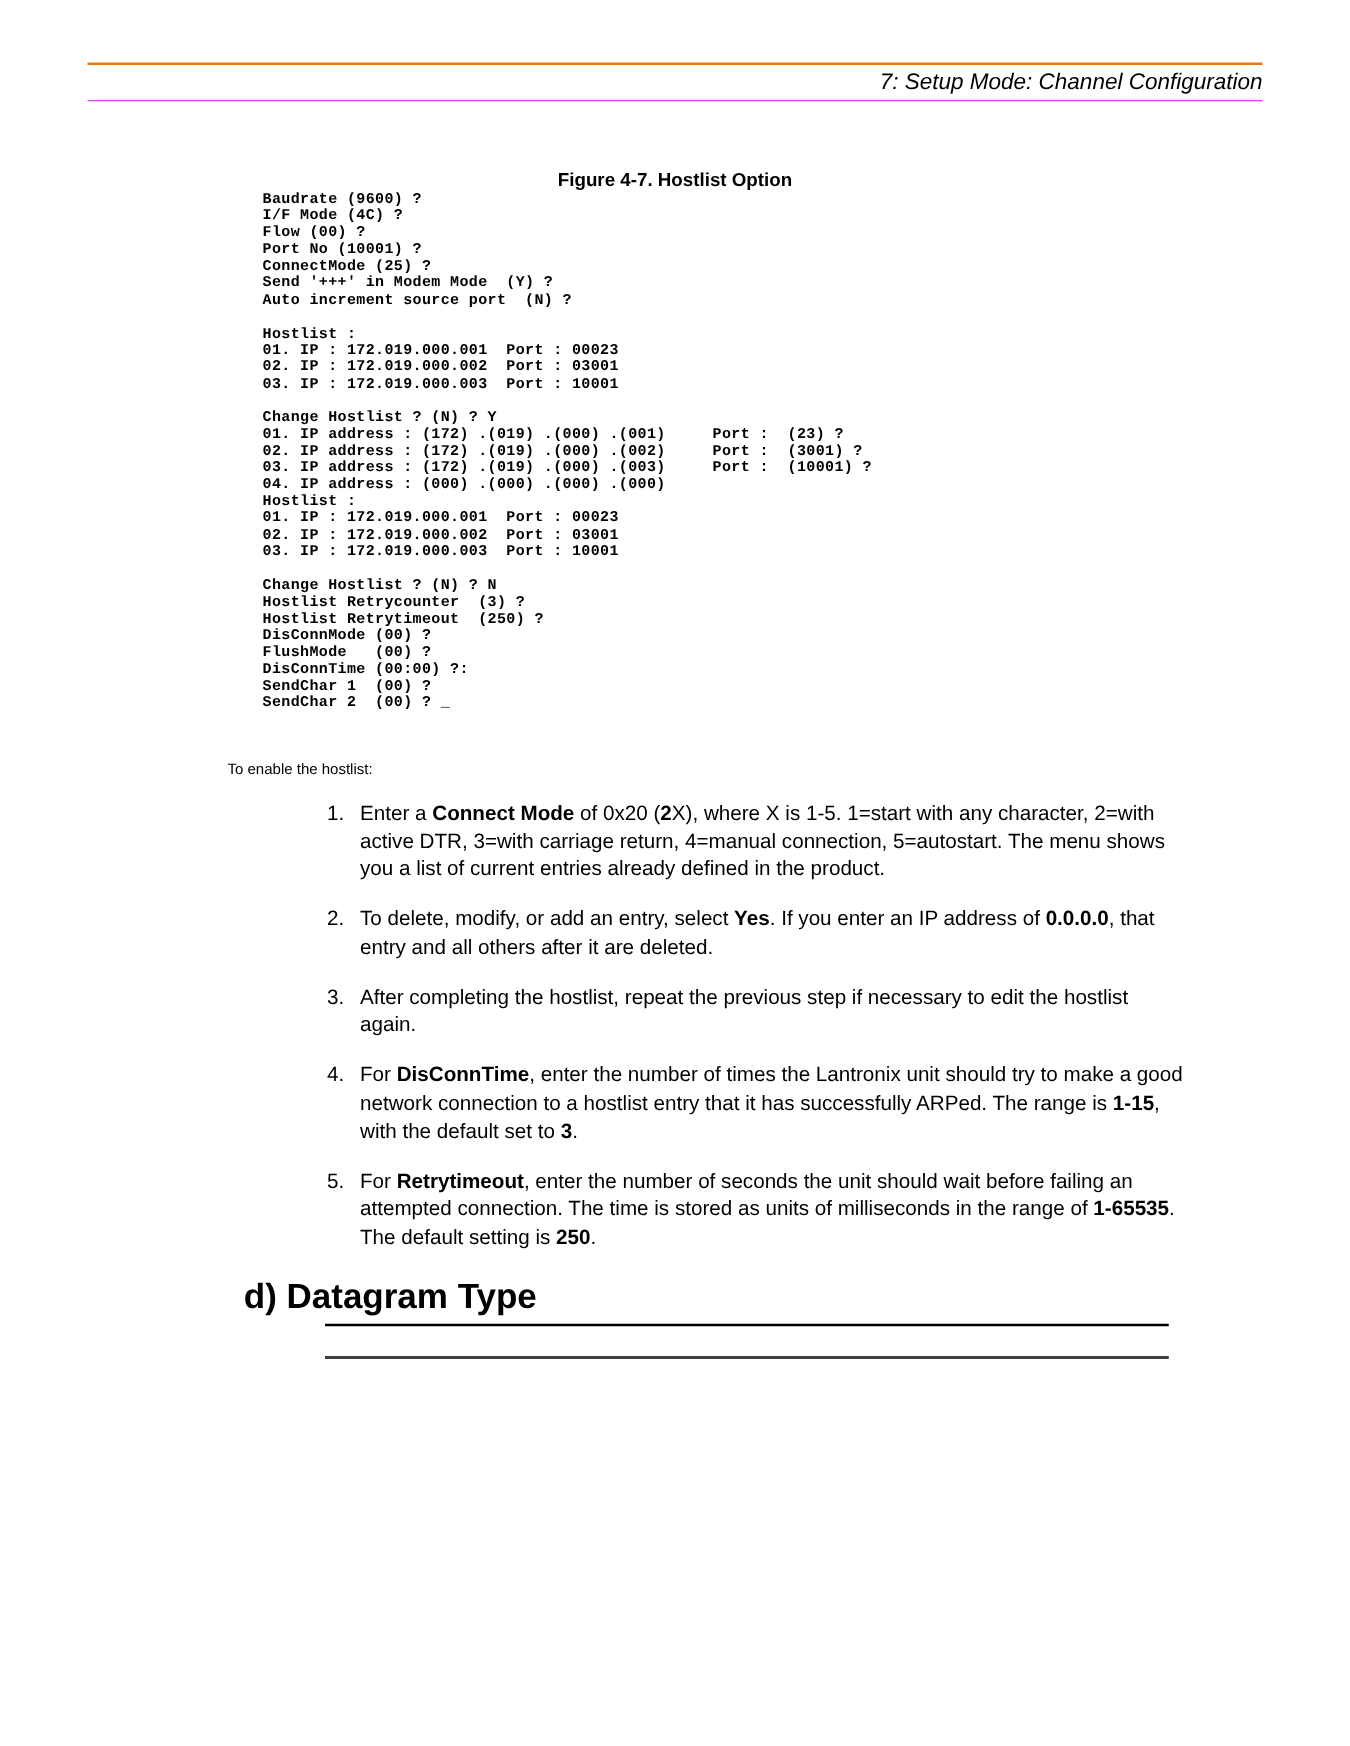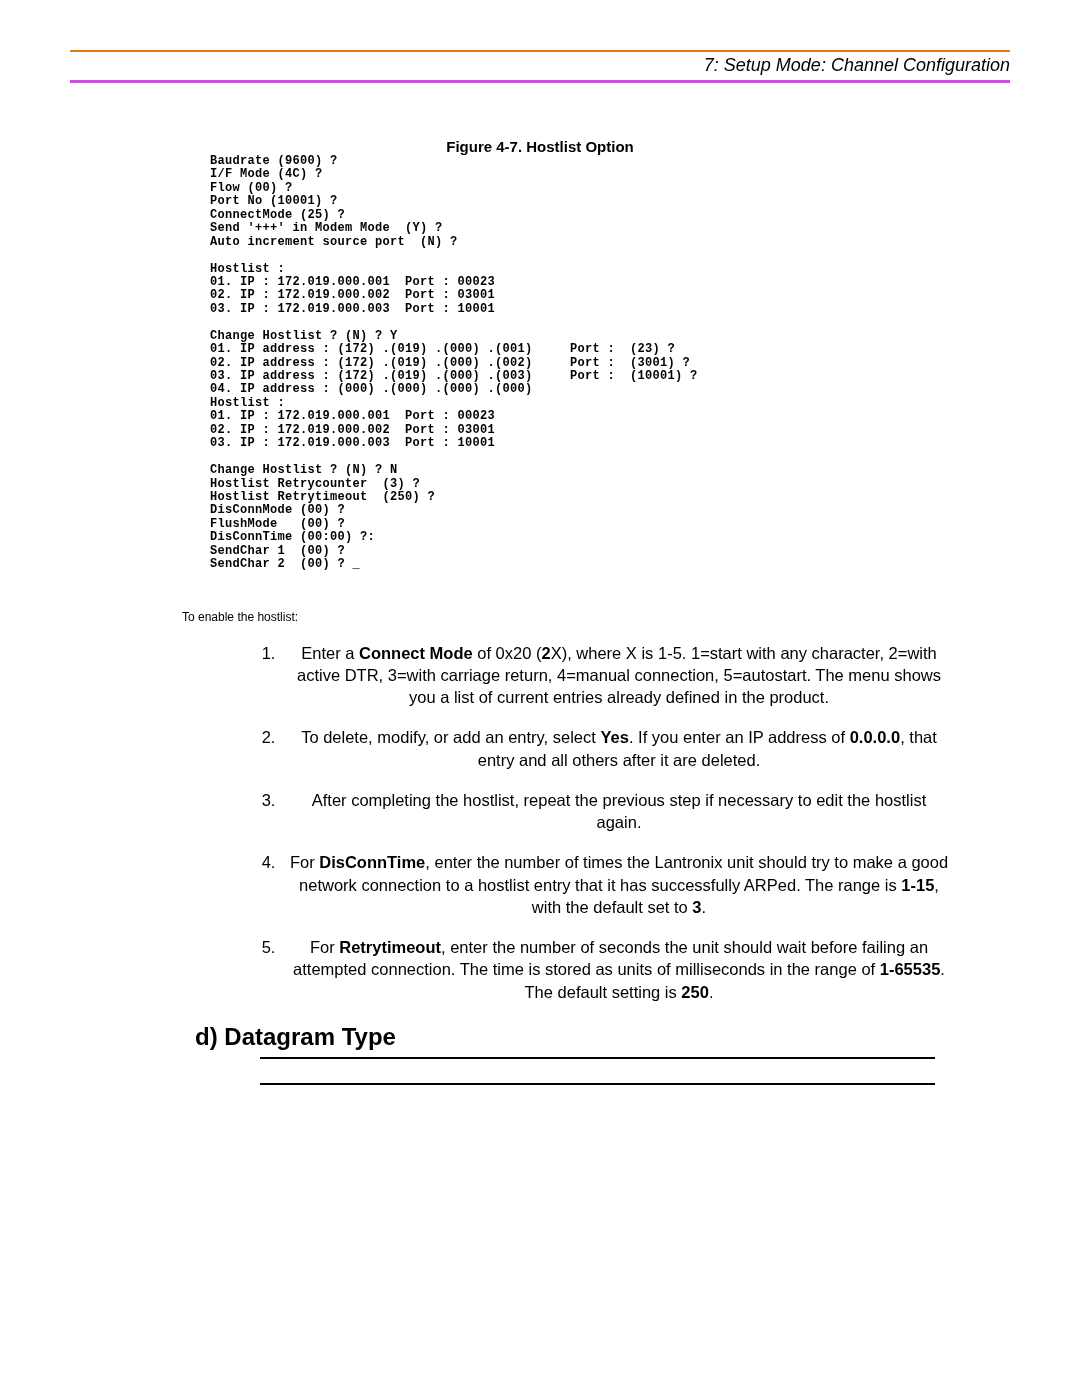--- a/index.html
+++ b/index.html
@@ -19,21 +19,21 @@
     .header-line {
       border-top: 2px solid #e67817;
       margin-bottom: 3px;
     }
     .header-text {
       text-align: right;
       font-style: italic;
       font-size: 18px;
       color: #000;
       padding-bottom: 4px;
-      border-bottom: 3px solid #d946ef;
+      border-bottom: 1px solid #d946ef;
     }
     .figure-caption {
       text-align: center;
       font-weight: bold;
       font-size: 15px;
       margin-top: 55px;
     }
     .terminal {
       font-family: "Courier New", monospace;
       font-weight: bold;
@@ -46,32 +46,31 @@
     .section-heading {
       font-weight: normal;
       font-size: 12px;
       margin-top: 38px;
       margin-left: 112px;
     }
     .instructions {
       margin-left: 210px;
       margin-right: 60px;
       margin-top: 18px;
-      text-align: center;
     }
     .instructions li {
       font-size: 16.5px;
       line-height: 1.35;
       margin-bottom: 18px;
       padding-left: 8px;
     }
     .instructions li::marker { font-size: 16.5px; }
     .sub-section-heading {
       font-weight: bold;
-      font-size: 24px;
+      font-size: 28px;
       margin-top: 20px;
       margin-left: 125px;
     }
     .divider-thick {
       border: none;
       border-top: 2.5px solid #000;
       margin: 6px 75px 0 190px;
     }
     .divider-thin {
       border: none;

